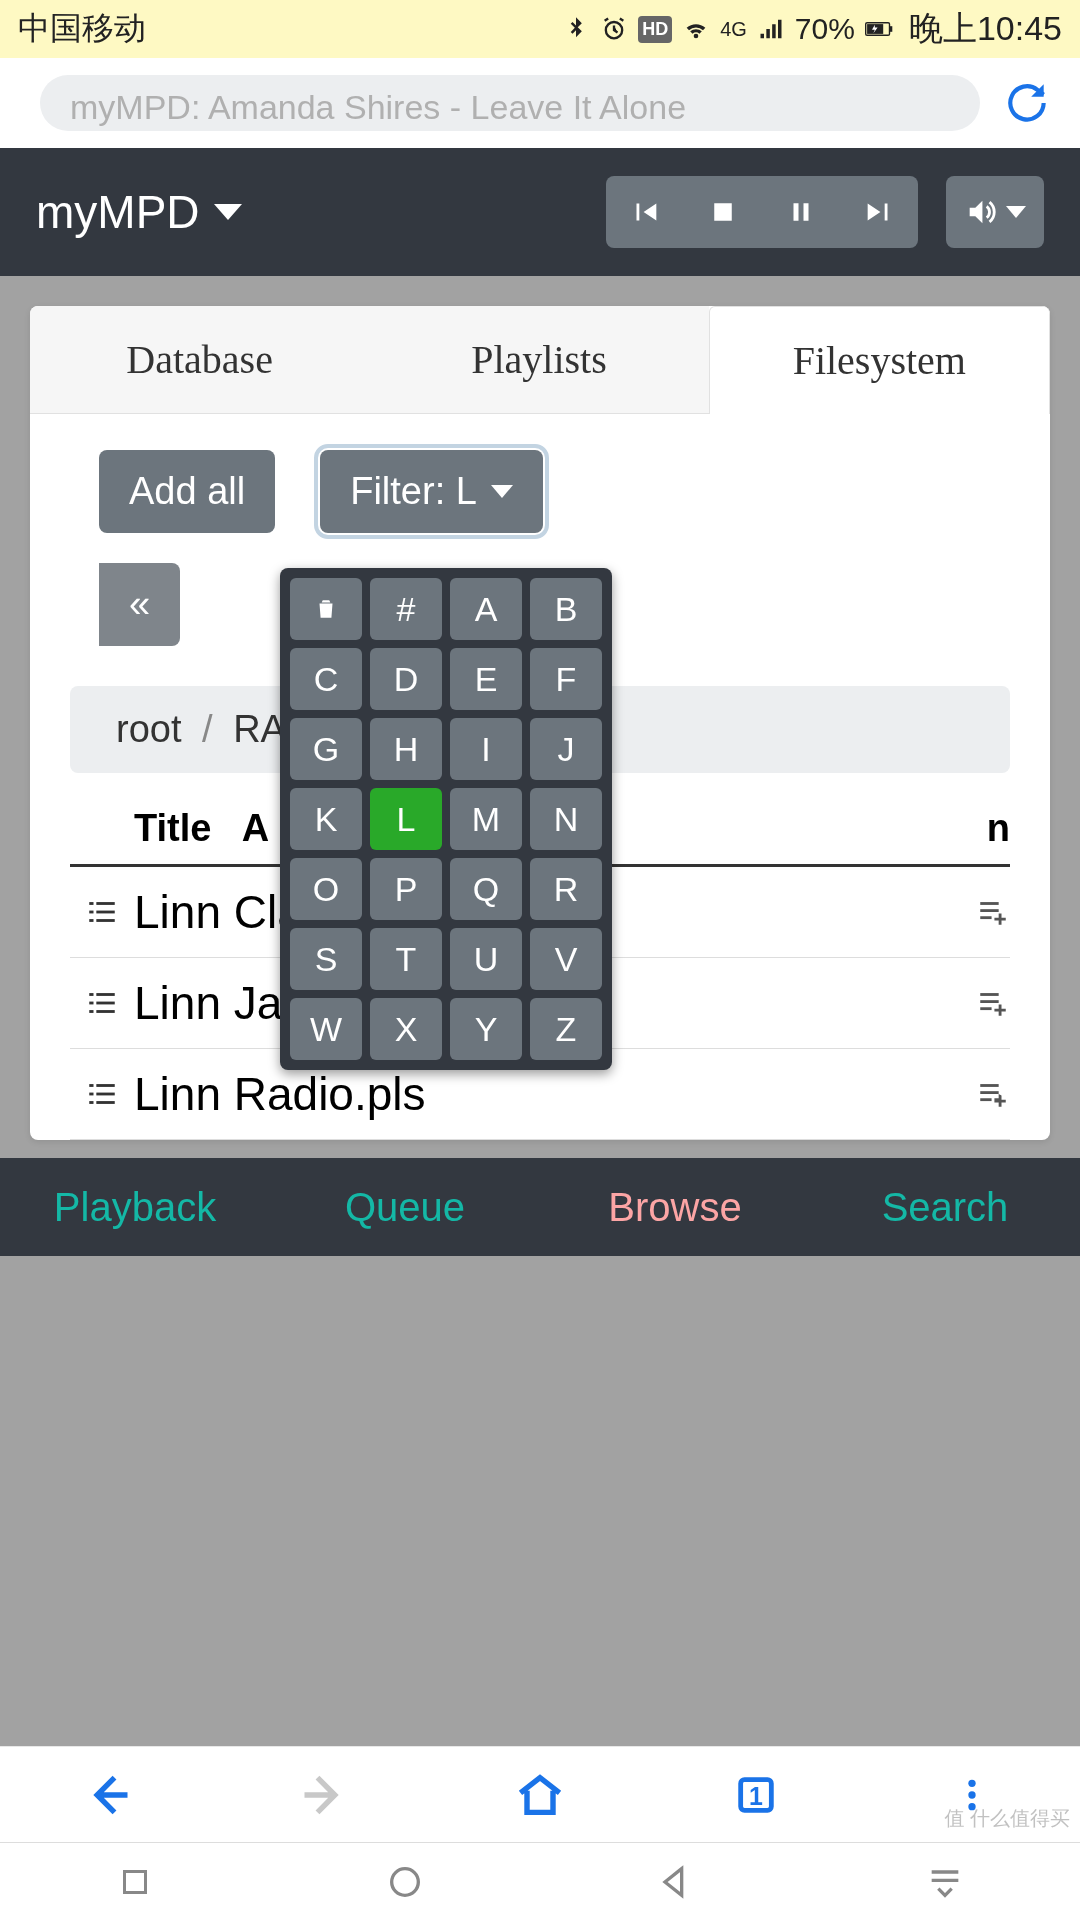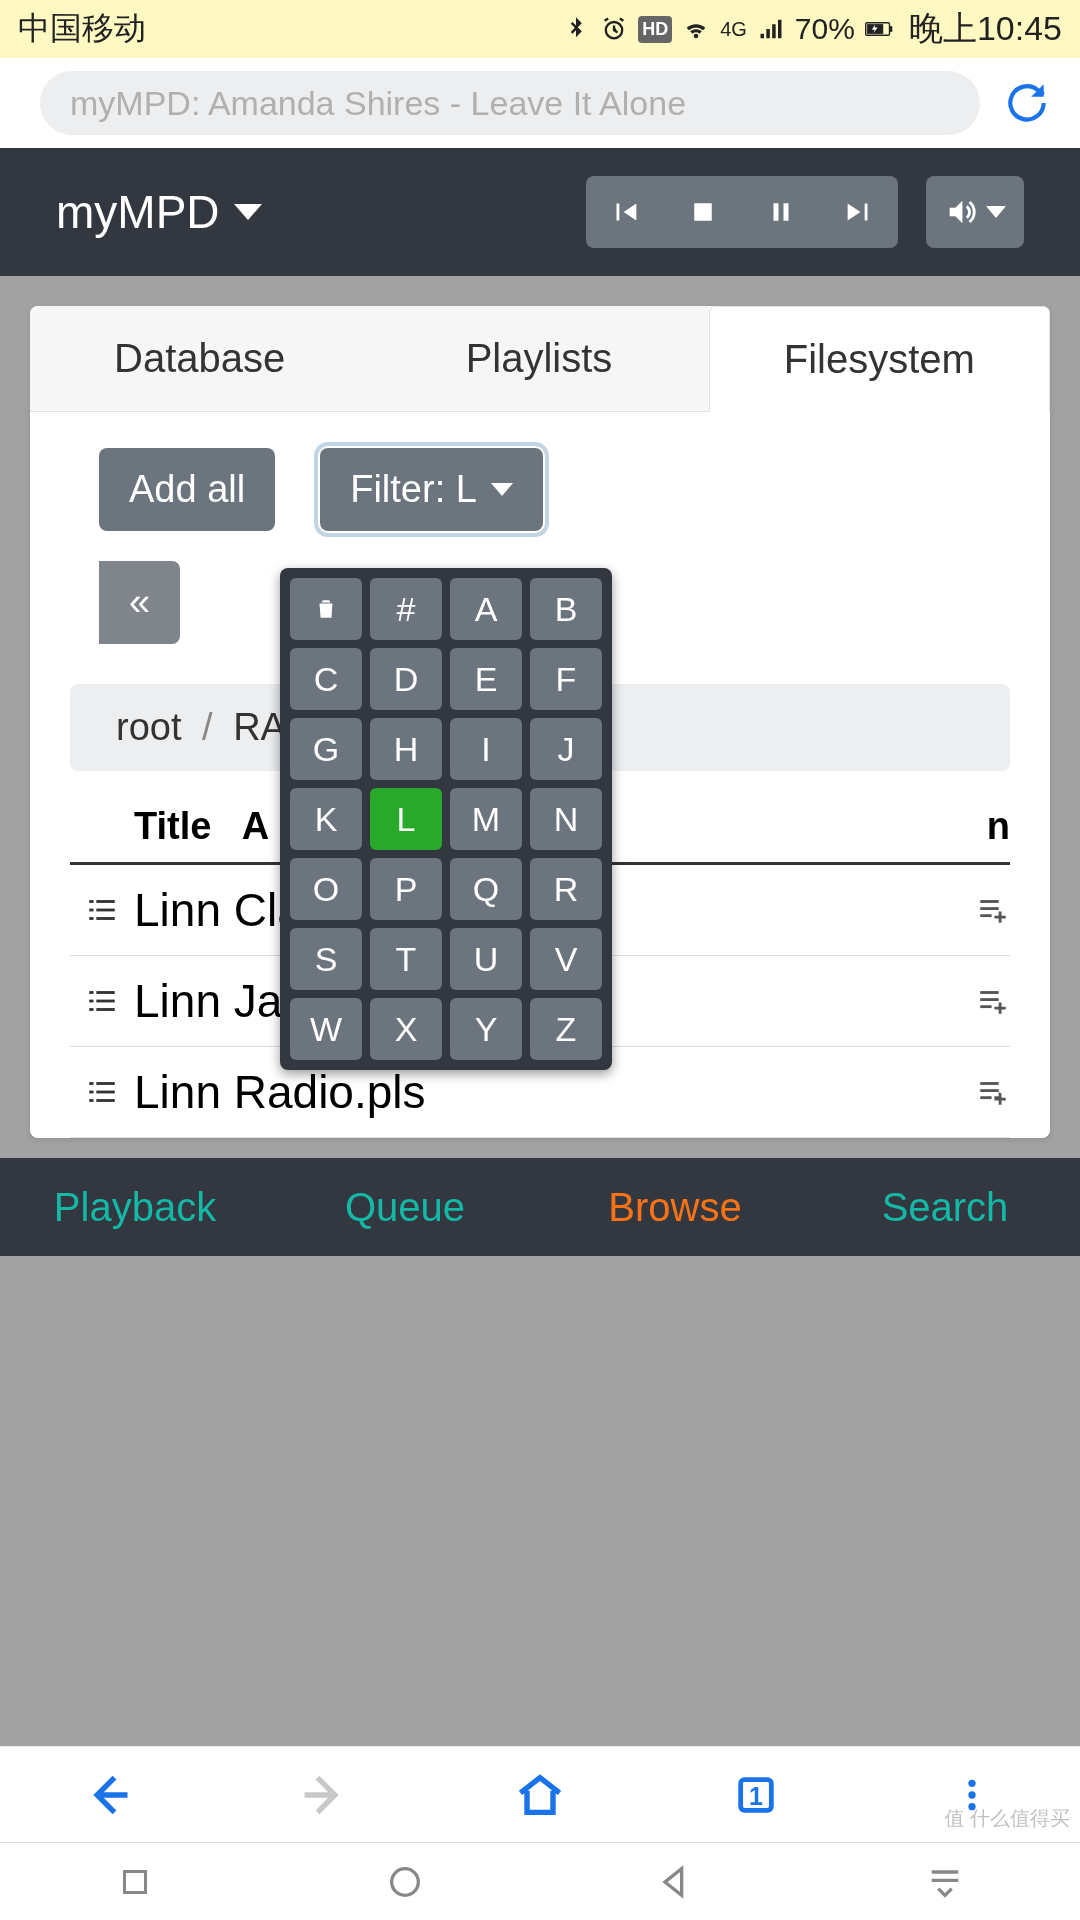--- a/index.html
+++ b/index.html
@@ -6,35 +6,35 @@
   html, body { width: 1080px; height: 1920px; background: #fff; overflow: hidden; }
   body { background: #a2a2a2; position: relative; }
 
   .status-bar { height: 58px; background: #fef9c3; display: flex; align-items: center; padding: 0 18px; font-size: 32px; color: #222; }
   .status-left { flex: 0 0 auto; }
   .status-right { margin-left: auto; display: flex; align-items: center; gap: 10px; font-size: 30px; }
   .status-right svg { width: 28px; height: 28px; }
   .status-time { font-size: 34px; margin-left: 6px; }
 
   .url-bar { height: 90px; background: #fff; display: flex; align-items: center; padding: 0 26px 0 40px; gap: 20px; }
-  .url-input { flex: 1; background: #eceef0; border-radius: 40px; height: 64px; line-height: 64px; padding: 0 30px; font-size: 34px; color: #b0b0b0; white-space: nowrap; overflow: hidden; }
+  .url-input { flex: 1; background: #eceef0; border-radius: 40px; height: 56px; line-height: 64px; padding: 0 30px; font-size: 34px; color: #b0b0b0; white-space: nowrap; overflow: hidden; }
   .reload { width: 54px; height: 54px; display: flex; align-items: center; justify-content: center; }
 
-  .app-header { height: 128px; background: #333840; display: flex; align-items: center; padding: 0 56px; gap: 28px; }
+  .app-header { height: 128px; background: #333840; display: flex; align-items: center; padding: 0 36px; gap: 28px; }
   .brand { color: #fff; font-size: 46px; font-weight: 500; display: flex; align-items: center; gap: 14px; }
   .brand .caret { width: 0; height: 0; border-left: 14px solid transparent; border-right: 14px solid transparent; border-top: 16px solid #fff; }
   .media-group { margin-left: auto; display: flex; background: #6c757d; border-radius: 8px; overflow: hidden; }
   .media-btn { width: 78px; height: 72px; display: flex; align-items: center; justify-content: center; }
   .vol-group { background: #6c757d; border-radius: 8px; display: flex; align-items: center; justify-content: center; height:72px; padding: 0 18px; gap: 8px; }
 
   .main-wrap { padding: 30px; }
   .card { background: #fff; border-radius: 8px; box-shadow: 0 2px 6px rgba(0,0,0,.1); overflow: hidden; }
 
   .tabs-top { display: flex; }
-  .tab-top { flex: 1; padding: 30px 0; text-align: center; font-size: 40px; color: #333; background: #f6f6f6; border-bottom: 1px solid #e1e1e1; }
+  .tab-top { flex: 1; padding: 30px 0; text-align: center; font-size: 40px; color: #333; background: #f6f6f6; border-bottom: 1px solid #e1e1e1; font-family: Liberation Serif, serif; }
   .tab-top.active { background: #fff; border: 1px solid #e1e1e1; border-bottom: none; border-radius: 6px 6px 0 0; }
 
   .toolbar { padding: 36px 40px 20px; display: flex; gap: 16px; flex-wrap: wrap; }
   .btn { background: #6c757d; color: #fff; border-radius: 8px; padding: 20px 30px; font-size: 38px; display: flex; align-items: center; gap: 14px; margin-left: 29px; }
   .btn.outlined { outline: 4px solid #c3d4e2; outline-offset: 2px; }
   .btn .caret { width: 0; height: 0; border-left: 11px solid transparent; border-right: 11px solid transparent; border-top: 13px solid #fff; }
   .btn.ghost { background: #7f858b; }
   .pager { display: flex; margin-top: 14px; }
   .pager .btn { border-radius: 0; border-right: 1px solid #8b9096; }
   .pager .btn:first-child { border-radius: 8px 0 0 8px; }
@@ -46,21 +46,21 @@
   .table { margin: 14px 40px 0; }
   .thead { display: flex; border-bottom: 3px solid #333; padding: 14px 0; font-size: 38px; font-weight: 700; }
   .trow { display: flex; align-items: center; border-bottom: 1px solid #ddd; padding: 18px 0; font-size: 46px; }
   .col-icon { width: 64px; display: flex; justify-content: center; color: #555; }
   .col-title { flex: 1; overflow: hidden; white-space: nowrap; }
   .col-last { width: 52px; font-size: 38px; font-weight: 700; text-align: right; }
   .col-action { width: 60px; display: flex; justify-content: flex-end; }
 
   .tabs-bottom { position: absolute; left: 0; right: 0; top: 1158px; height: 98px; background: #333840; display: flex; align-items: center; }
   .tab-bottom { flex: 1; text-align: center; font-size: 40px; color: #14b8a6; }
-  .tab-bottom.active { color: #f97316; }
+  .tab-bottom.active { color: #fca5a5; }
 
   .browser-bar { position: absolute; left: 0; right: 0; bottom: 78px; height: 96px; background: #fff; display: flex; align-items: center; justify-content: space-around; border-top: 1px solid #e8e8e8; }
   .b-btn { width: 60px; height: 60px; display: flex; align-items: center; justify-content: center; }
 
   .sys-nav { position: absolute; left: 0; right: 0; bottom: 0; height: 78px; background: #fff; display: flex; align-items: center; justify-content: space-around; border-top: 1px solid #ddd; }
   .sys-btn { width: 50px; height: 50px; display: flex; align-items: center; justify-content: center; }
 
   .popup { position: absolute; left: 280px; top: 568px; background: #333840; border-radius: 8px; padding: 10px; display: grid; grid-template-columns: repeat(4, 72px); gap: 8px; box-shadow: 0 4px 12px rgba(0,0,0,.4); }
   .key { background: #6c757d; color: #fff; border-radius: 6px; height: 62px; display: flex; align-items: center; justify-content: center; font-size: 34px; }
   .key.selected { background: #29a929; }

